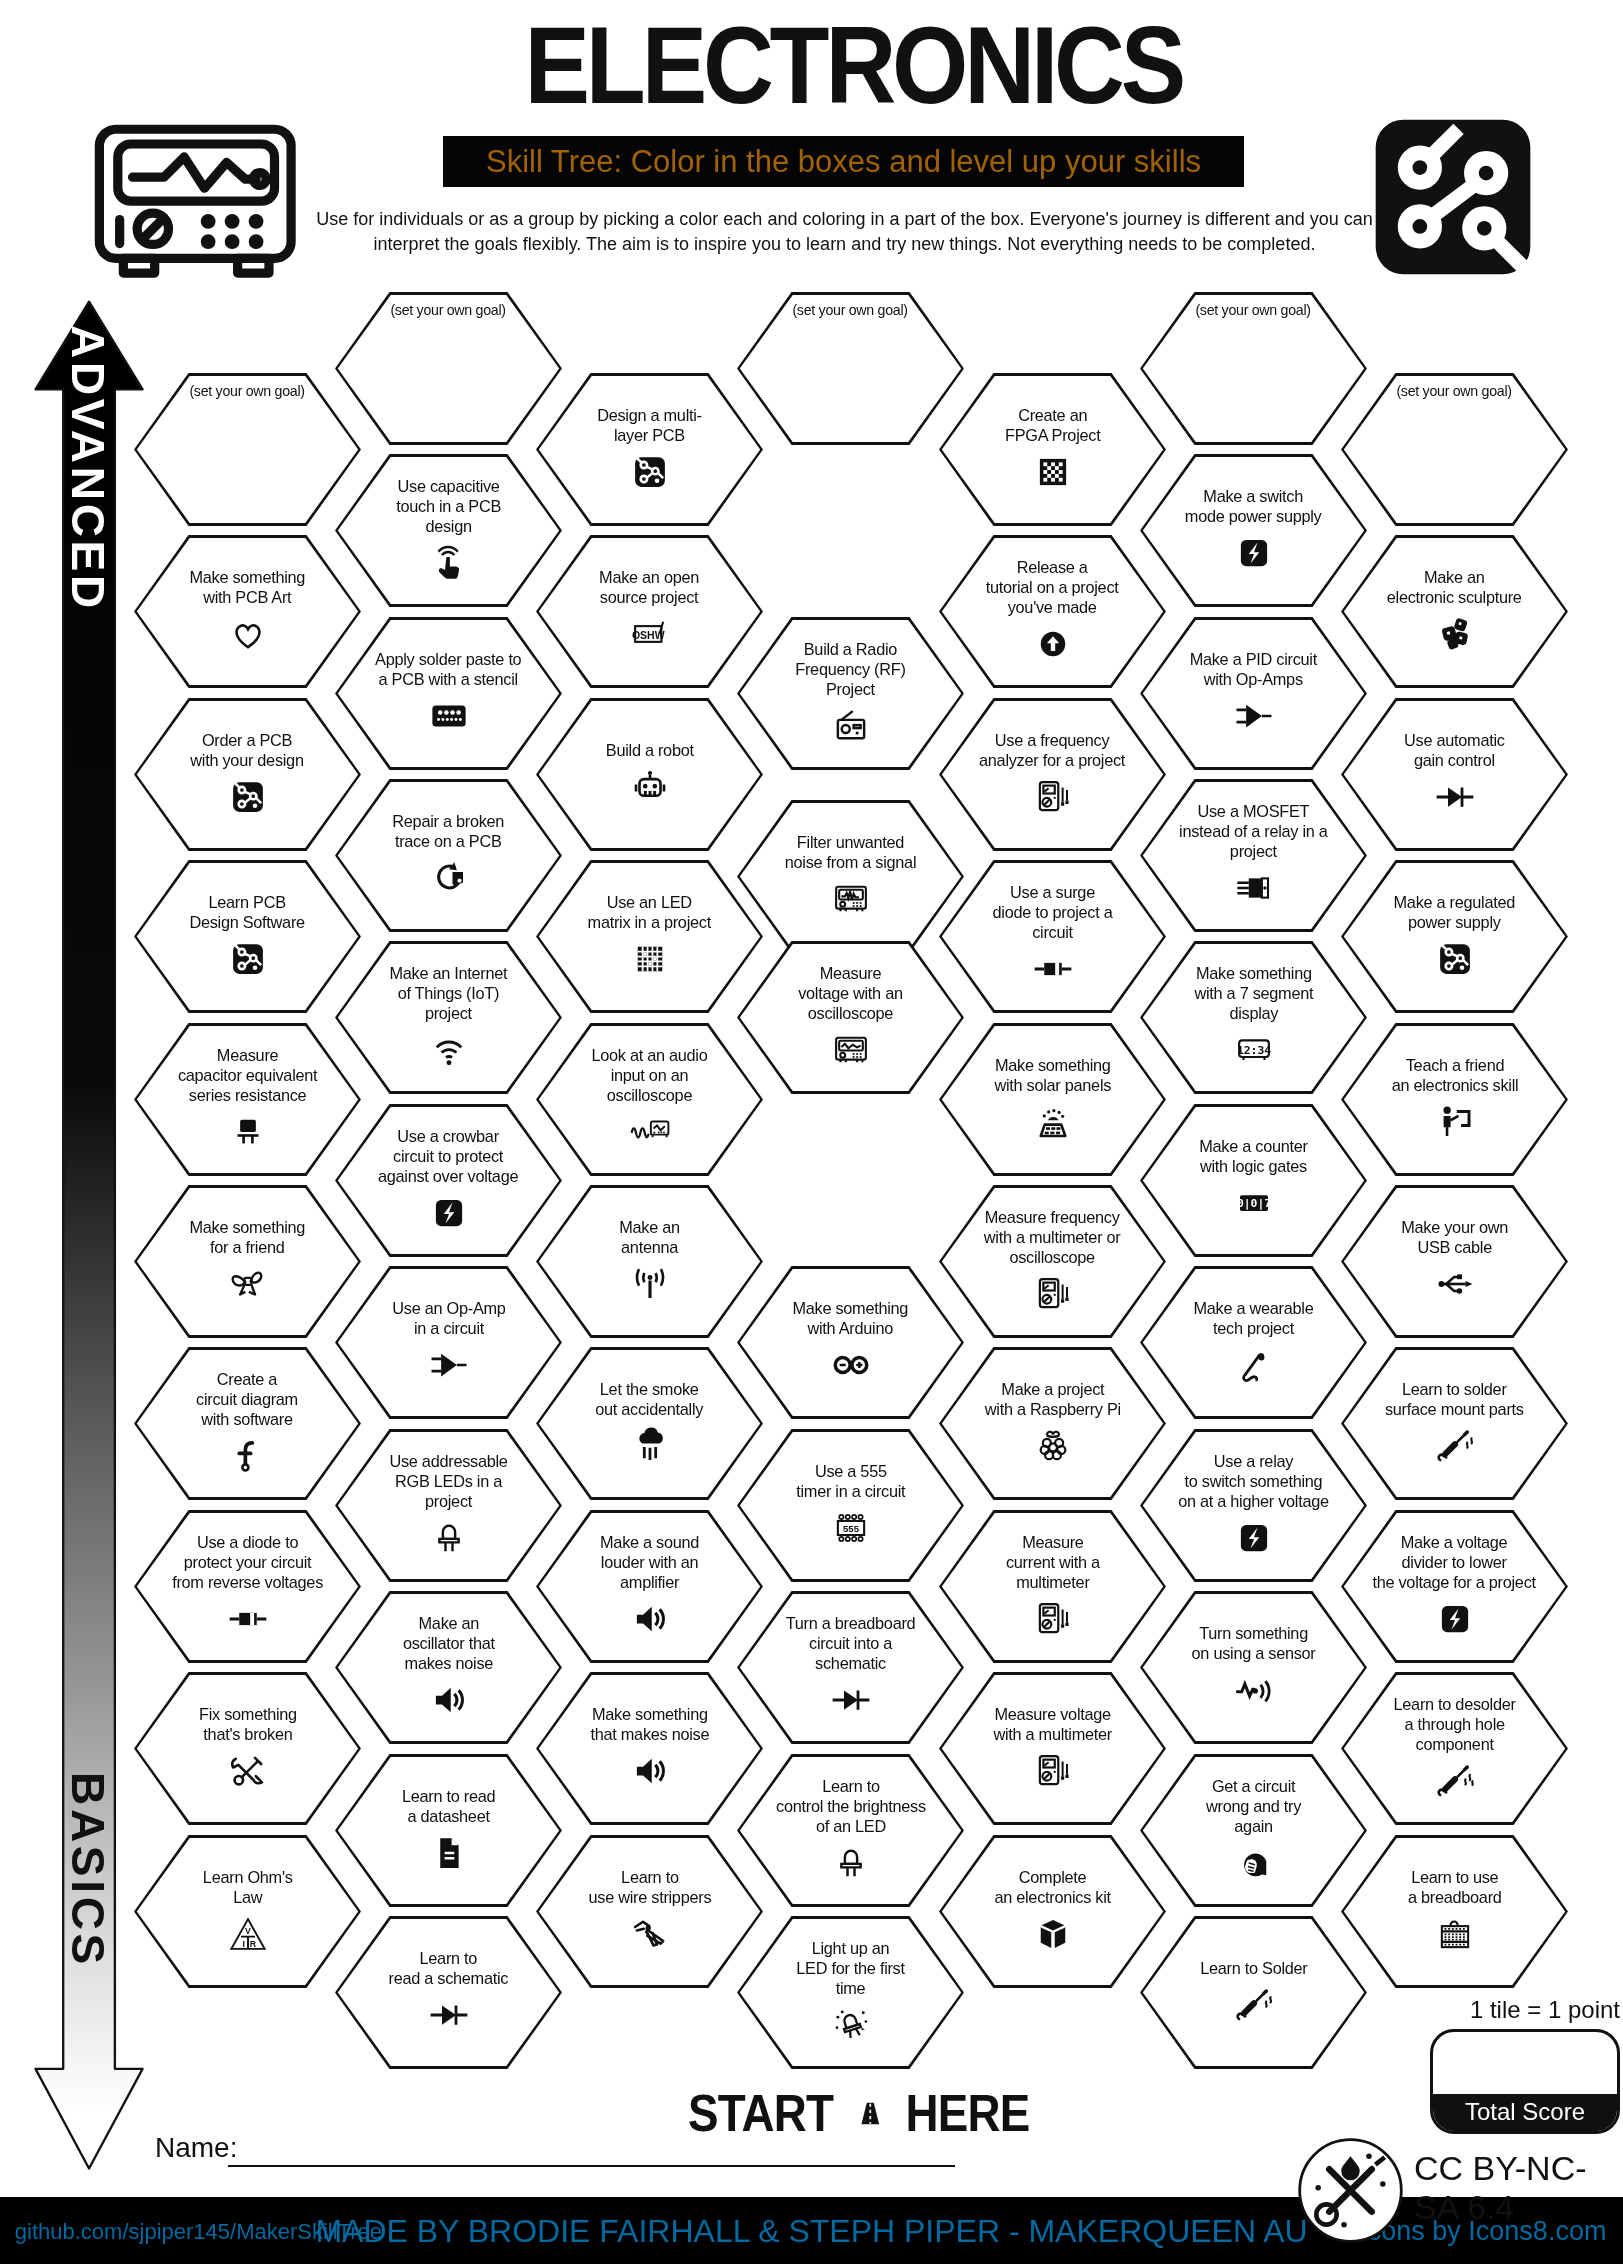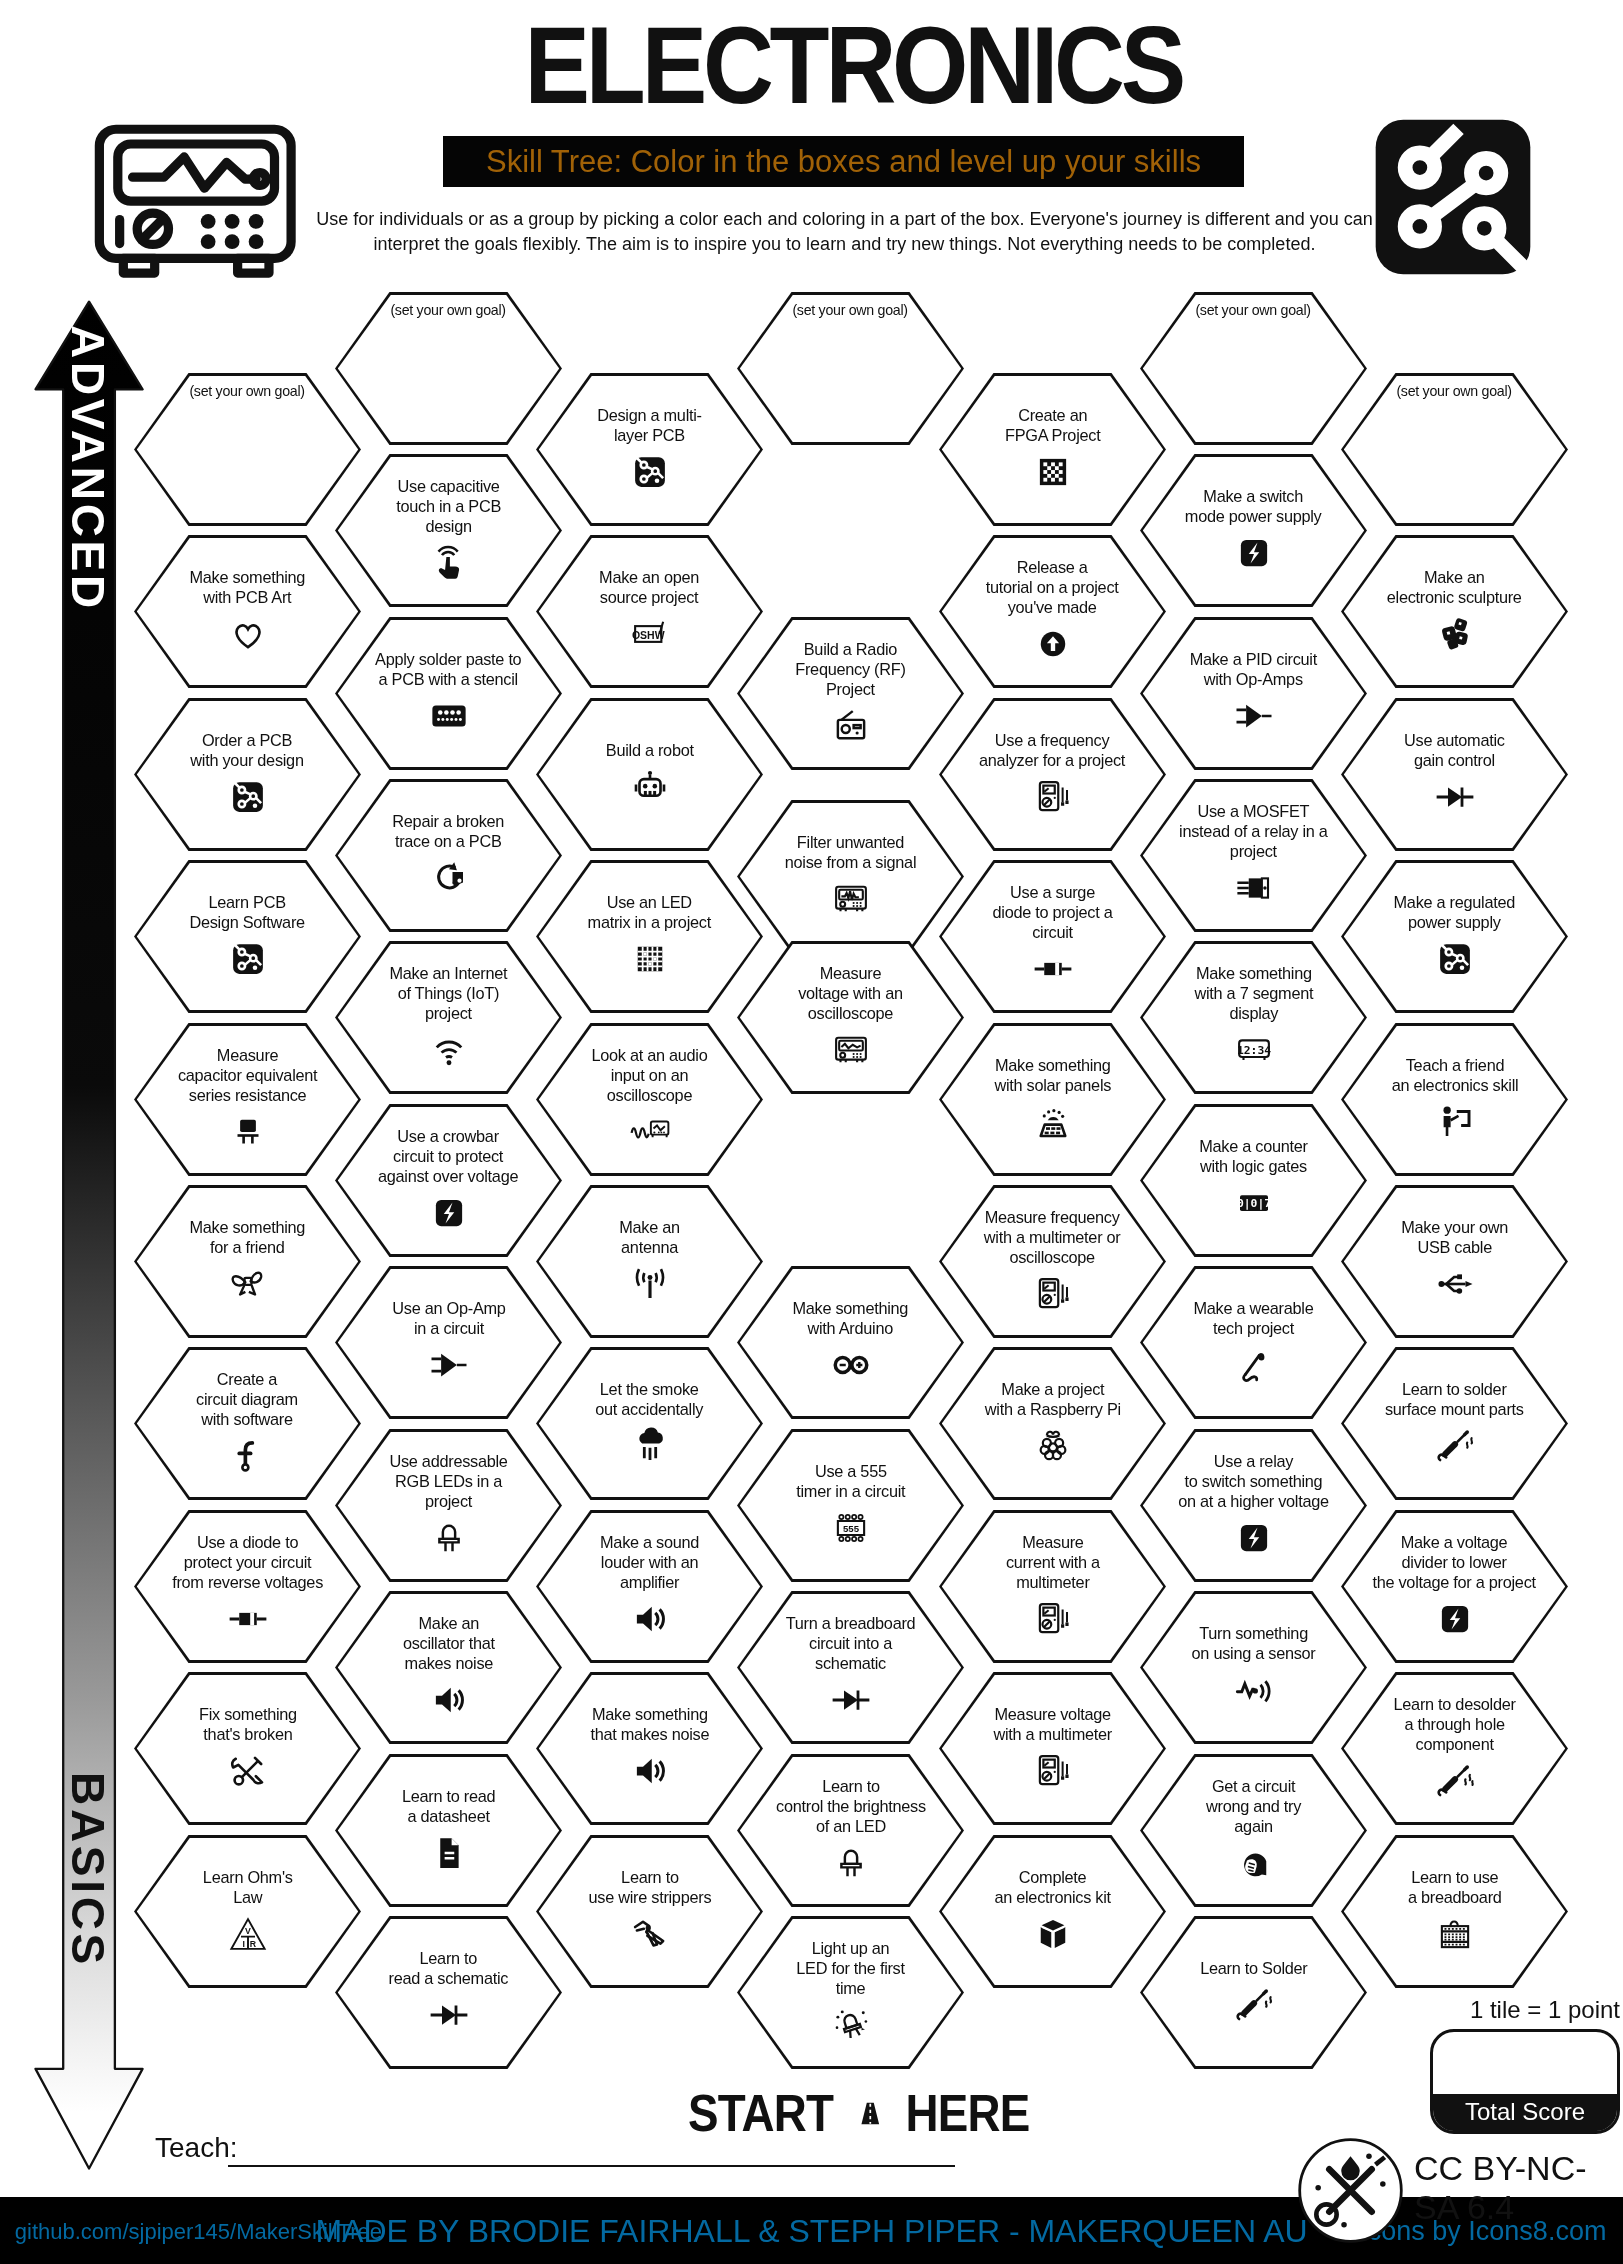--- a/index.html
+++ b/index.html
@@ -1309,21 +1309,21 @@
   <div class="start-here">
     <span class="start-word">START</span>
     <svg width="85" height="89" viewBox="0 0 100 100">
       <path d="M36 6h28l22 88H14Z" fill="#111"></path>
       <path d="M50 10v82" stroke="#fff" stroke-width="7" stroke-dasharray="13 12" fill="none"></path>
     </svg>
     <span class="start-word">HERE</span>
   </div>
 
   <div class="name-row">
-    <span class="name-label">Teach:</span>
+    <span class="name-label">Name:</span>
     <span class="name-line"></span>
   </div>
 
   <div class="tile-note">1 tile = 1 point</div>
   <div class="score-box">
     <div class="score-bar">Total Score</div>
   </div>
 
   <svg class="cc-logo" width="109" height="109" viewBox="0 0 118 118">
     <circle cx="59" cy="59" r="55" fill="#fff" stroke="#111" stroke-width="3"></circle>

